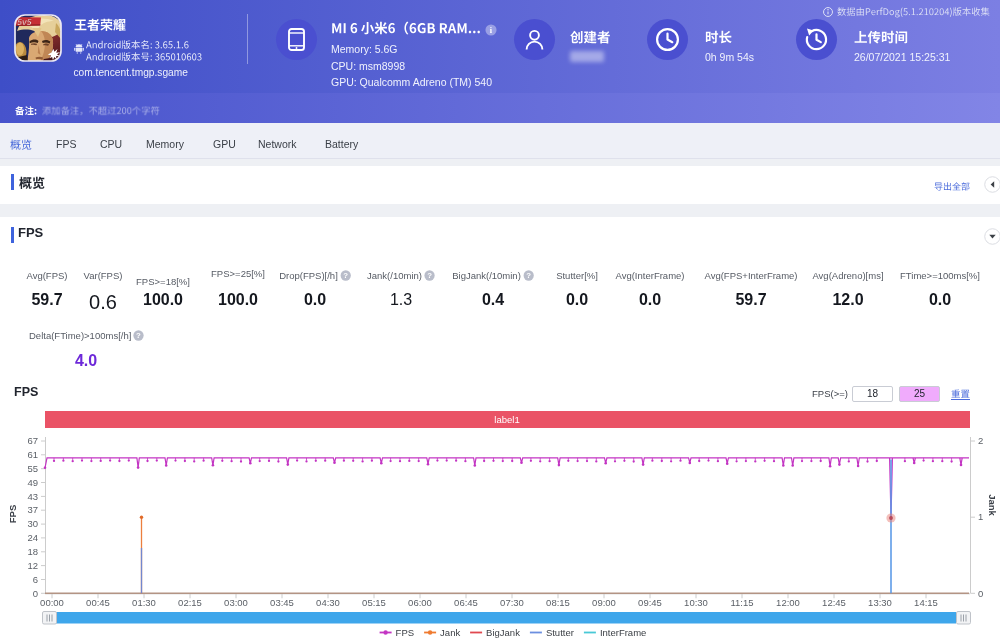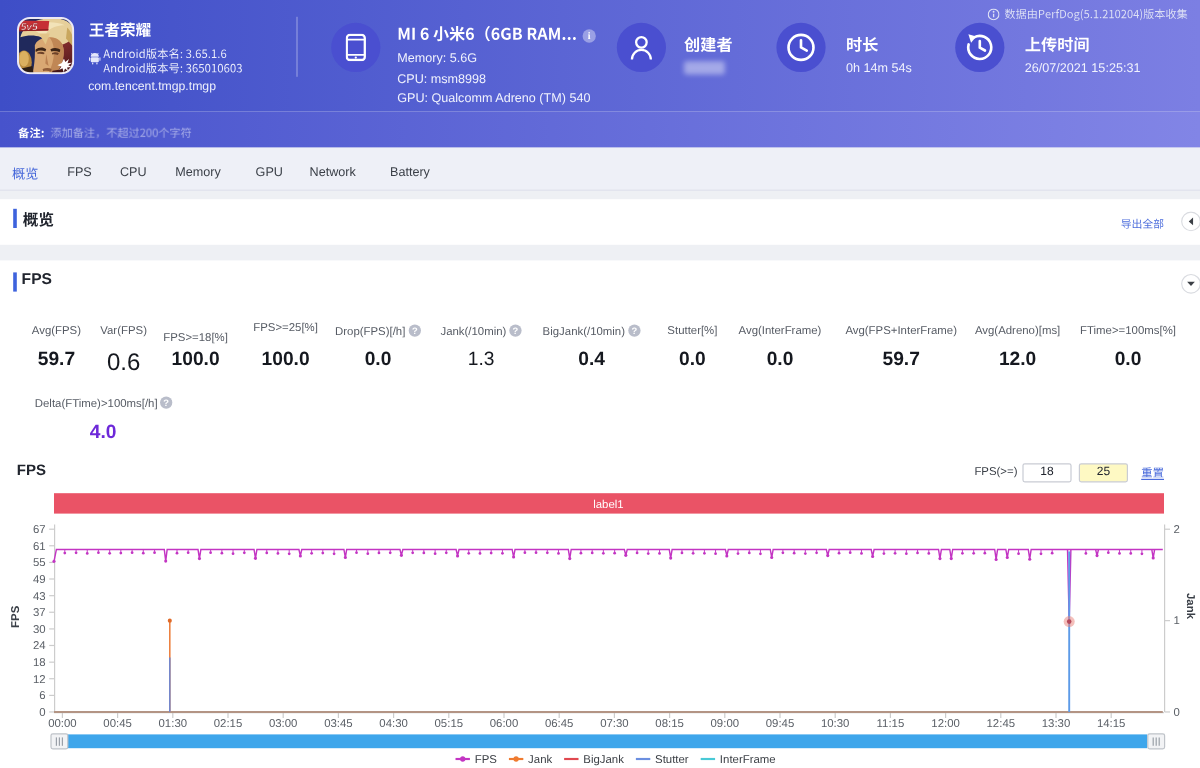--- a/index.html
+++ b/index.html
@@ -102,21 +102,21 @@
       <path transform="translate(7784,0)" d="M301 -13C415 -13 512 83 512 225C512 379 432 455 308 455C251 455 187 422 142 367C146 594 229 671 331 671C375 671 419 649 447 615L499 671C458 715 403 746 327 746C185 746 56 637 56 350C56 108 161 -13 301 -13ZM144 294C192 362 248 387 293 387C382 387 425 324 425 225C425 125 371 59 301 59C209 59 154 142 144 294Z"></path>
       <path transform="translate(8339,0)" d="M262 -13C385 -13 502 78 502 238C502 400 402 472 281 472C237 472 204 461 171 443L190 655H466V733H110L86 391L135 360C177 388 208 403 257 403C349 403 409 341 409 236C409 129 340 63 253 63C168 63 114 102 73 144L27 84C77 35 147 -13 262 -13Z"></path>
       <path transform="translate(8894,0)" d="M278 -13C417 -13 506 113 506 369C506 623 417 746 278 746C138 746 50 623 50 369C50 113 138 -13 278 -13ZM278 61C195 61 138 154 138 369C138 583 195 674 278 674C361 674 418 583 418 369C418 154 361 61 278 61Z"></path>
       <path transform="translate(9449,0)" d="M88 0H490V76H343V733H273C233 710 186 693 121 681V623H252V76H88Z"></path>
       <path transform="translate(10004,0)" d="M278 -13C417 -13 506 113 506 369C506 623 417 746 278 746C138 746 50 623 50 369C50 113 138 -13 278 -13ZM278 61C195 61 138 154 138 369C138 583 195 674 278 674C361 674 418 583 418 369C418 154 361 61 278 61Z"></path>
       <path transform="translate(10559,0)" d="M301 -13C415 -13 512 83 512 225C512 379 432 455 308 455C251 455 187 422 142 367C146 594 229 671 331 671C375 671 419 649 447 615L499 671C458 715 403 746 327 746C185 746 56 637 56 350C56 108 161 -13 301 -13ZM144 294C192 362 248 387 293 387C382 387 425 324 425 225C425 125 371 59 301 59C209 59 154 142 144 294Z"></path>
       <path transform="translate(11114,0)" d="M278 -13C417 -13 506 113 506 369C506 623 417 746 278 746C138 746 50 623 50 369C50 113 138 -13 278 -13ZM278 61C195 61 138 154 138 369C138 583 195 674 278 674C361 674 418 583 418 369C418 154 361 61 278 61Z"></path>
       <path transform="translate(11669,0)" d="M263 -13C394 -13 499 65 499 196C499 297 430 361 344 382V387C422 414 474 474 474 563C474 679 384 746 260 746C176 746 111 709 56 659L105 601C147 643 198 672 257 672C334 672 381 626 381 556C381 477 330 416 178 416V346C348 346 406 288 406 199C406 115 345 63 257 63C174 63 119 103 76 147L29 88C77 35 149 -13 263 -13Z"></path>
     </g>
   </svg>
-<div class="abs" style="left:73.5px;top:66.5px;font-size:10.2px;color:#eef0fc">com.tencent.tmgp.tmgp</div>
+<div class="abs" style="left:73.5px;top:66.5px;font-size:10.2px;color:#eef0fc">com.tencent.tmgp.sgame</div>
 <div class="abs" style="left:247px;top:14px;width:1px;height:50px;background:rgba(255,255,255,0.38)"></div>
 <div class="abs" style="left:275.5px;top:19px;width:41px;height:41px;border-radius:50%;background:#4a4fd0"></div>
 <svg class="abs" style="left:287.5px;top:28px" width="17" height="23" viewBox="0 0 17 23">
 <rect x="1" y="1" width="15" height="21" rx="2.6" fill="none" stroke="#fff" stroke-width="1.9"></rect>
 <line x1="1" y1="5" x2="16" y2="5" stroke="#fff" stroke-width="1.4"></line>
 <line x1="1" y1="17.8" x2="16" y2="17.8" stroke="#fff" stroke-width="1.4"></line>
 <circle cx="8.5" cy="20" r="0.95" fill="#fff"></circle>
 </svg>
 <svg style="position:absolute;left:331.0px;top:20.3px" width="151" height="18" viewBox="0 0 151 18">
     <g transform="translate(0,13.13) scale(0.013400,-0.013400)" fill="#ffffff">
@@ -162,21 +162,21 @@
 <svg class="abs" style="left:654.5px;top:27px" width="25" height="25" viewBox="0 0 25 25">
 <circle cx="12.5" cy="12.5" r="10.4" fill="none" stroke="#fff" stroke-width="2.2"></circle>
 <path d="M12.5 6.5 L12.5 12.5 L17.3 15.2" fill="none" stroke="#fff" stroke-width="2.2" stroke-linecap="round" stroke-linejoin="round"></path>
 </svg>
 <svg style="position:absolute;left:705.0px;top:28.5px" width="28" height="18" viewBox="0 0 28 18">
     <g transform="translate(0,13.23) scale(0.013500,-0.013500)" fill="#ffffff">
       <path transform="translate(0,0)" d="M459 428C507 355 572 256 601 198L708 260C675 317 607 411 558 480ZM299 385V203H178V385ZM299 490H178V664H299ZM66 771V16H178V96H411V771ZM747 843V665H448V546H747V71C747 51 739 44 717 44C695 44 621 44 551 47C569 13 588 -41 593 -74C693 -75 764 -72 808 -53C853 -34 869 -2 869 70V546H971V665H869V843Z"></path>
       <path transform="translate(1000,0)" d="M752 832C670 742 529 660 394 612C424 589 470 539 492 513C622 573 776 672 874 778ZM51 473V353H223V98C223 55 196 33 174 22C191 -1 213 -51 220 -80C251 -61 299 -46 575 21C569 49 564 101 564 137L349 90V353H474C554 149 680 11 890 -57C908 -22 946 31 974 58C792 104 668 208 599 353H950V473H349V846H223V473Z"></path>
     </g>
   </svg>
-<div class="abs" style="left:705px;top:51px;font-size:10.5px;color:#f0f2fd">0h 14m 54s</div>
+<div class="abs" style="left:705px;top:51px;font-size:10.5px;color:#f0f2fd">0h 9m 54s</div>
 <div class="abs" style="left:796px;top:19px;width:41px;height:41px;border-radius:50%;background:#4a4fd0"></div>
 <svg class="abs" style="left:804px;top:27px" width="25" height="25" viewBox="0 0 25 25">
 <path d="M3.2 10.0 A9.6 9.6 0 1 0 7.7 4.2" fill="none" stroke="#fff" stroke-width="2.2" stroke-linecap="round"></path>
 <path d="M3.0 1.6 L9.6 3.4 L5.2 8.6 Z" fill="#fff"></path>
 <path d="M12.5 7.3 L12.5 12.7 L16.8 15.1" fill="none" stroke="#fff" stroke-width="2.2" stroke-linecap="round" stroke-linejoin="round"></path>
 </svg>
 <svg style="position:absolute;left:854.0px;top:28.5px" width="55" height="18" viewBox="0 0 55 18">
     <g transform="translate(0,13.23) scale(0.013500,-0.013500)" fill="#ffffff">
       <path transform="translate(0,0)" d="M403 837V81H43V-40H958V81H532V428H887V549H532V837Z"></path>
       <path transform="translate(1000,0)" d="M240 846C189 703 103 560 12 470C32 441 65 375 76 345C97 367 118 392 139 419V-88H256V600C294 668 327 740 354 810ZM449 115C548 55 668 -34 726 -92L811 -2C786 21 752 47 713 75C791 155 872 242 936 314L852 367L834 361H548L572 446H964V557H601L622 634H912V744H649L669 824L549 839L527 744H351V634H500L479 557H293V446H448C427 372 406 304 387 249H725C692 213 655 175 618 138C589 155 560 173 532 188Z"></path>
@@ -316,21 +316,21 @@
 <div class="abs" style="left:940px;top:270px;transform:translateX(-50%);font-size:9.5px;color:#565b64">FTime&gt;=100ms[%]</div>
 <div class="abs" style="left:940px;top:291px;transform:translateX(-50%);font-size:16px;font-weight:bold;color:#15181f">0.0</div>
 <div class="abs" style="left:29px;top:330px;font-size:9.5px;color:#565b64">Delta(FTime)&gt;100ms[/h]<svg width="11" height="11" viewBox="0 0 12 12" style="vertical-align:-2px;margin-left:2px">
       <circle cx="6" cy="6" r="5.6" fill="#b9bdca"></circle>
       <text x="6" y="8.8" font-size="8.5" font-weight="bold" fill="#fff" text-anchor="middle">?</text>
     </svg></div>
 <div class="abs" style="left:86px;top:352px;transform:translateX(-50%);font-size:16px;font-weight:bold;color:#6d28d9">4.0</div>
 <div class="abs" style="left:14px;top:384.5px;font-size:12.5px;font-weight:bold;color:#21252e">FPS</div>
 <div class="abs" style="left:812px;top:388px;font-size:9.5px;color:#3a3f47">FPS(&gt;=)</div>
 <div class="abs" style="left:852px;top:385.5px;width:41px;height:16.5px;border:1px solid #c9ccd4;border-radius:2px;background:#fff;font-size:10px;color:#21252e;text-align:center;line-height:14.5px">18</div>
-<div class="abs" style="left:899px;top:385.5px;width:41px;height:16.5px;border:1px solid #c9ccd4;border-radius:2px;background:#fef9c3;font-size:10px;color:#21252e;text-align:center;line-height:14.5px">25</div>
+<div class="abs" style="left:899px;top:385.5px;width:41px;height:16.5px;border:1px solid #c9ccd4;border-radius:2px;background:#f0abfc;font-size:10px;color:#21252e;text-align:center;line-height:14.5px">25</div>
 <svg style="position:absolute;left:951.0px;top:387.5px" width="20" height="13" viewBox="0 0 20 13">
     <g transform="translate(0,9.31) scale(0.009500,-0.009500)" fill="#4a6bdb">
       <path transform="translate(0,0)" d="M159 540V229H459V160H127V100H459V13H52V-48H949V13H534V100H886V160H534V229H848V540H534V601H944V663H534V740C651 749 761 761 847 776L807 834C649 806 366 787 133 781C140 766 148 739 149 722C247 724 354 728 459 734V663H58V601H459V540ZM232 360H459V284H232ZM534 360H772V284H534ZM232 486H459V411H232ZM534 486H772V411H534Z"></path>
       <path transform="translate(1000,0)" d="M651 748H820V658H651ZM417 748H582V658H417ZM189 748H348V658H189ZM190 427V6H57V-50H945V6H808V427H495L509 486H922V545H520L531 603H895V802H117V603H454L446 545H68V486H436L424 427ZM262 6V68H734V6ZM262 275H734V217H262ZM262 320V376H734V320ZM262 172H734V113H262Z"></path>
     </g>
   </svg>
 <div class="abs" style="left:951px;top:398.5px;width:19px;height:1px;background:#4a6bdb"></div>
 <svg class="abs" style="left:0;top:0" width="1000" height="640" viewBox="0 0 1000 640">
     <rect x="45" y="411" width="925" height="17" fill="#ea5366"></rect>
     <text x="507" y="423" font-size="9.5" fill="#fff" text-anchor="middle" font-family="Liberation Sans">label1</text>

